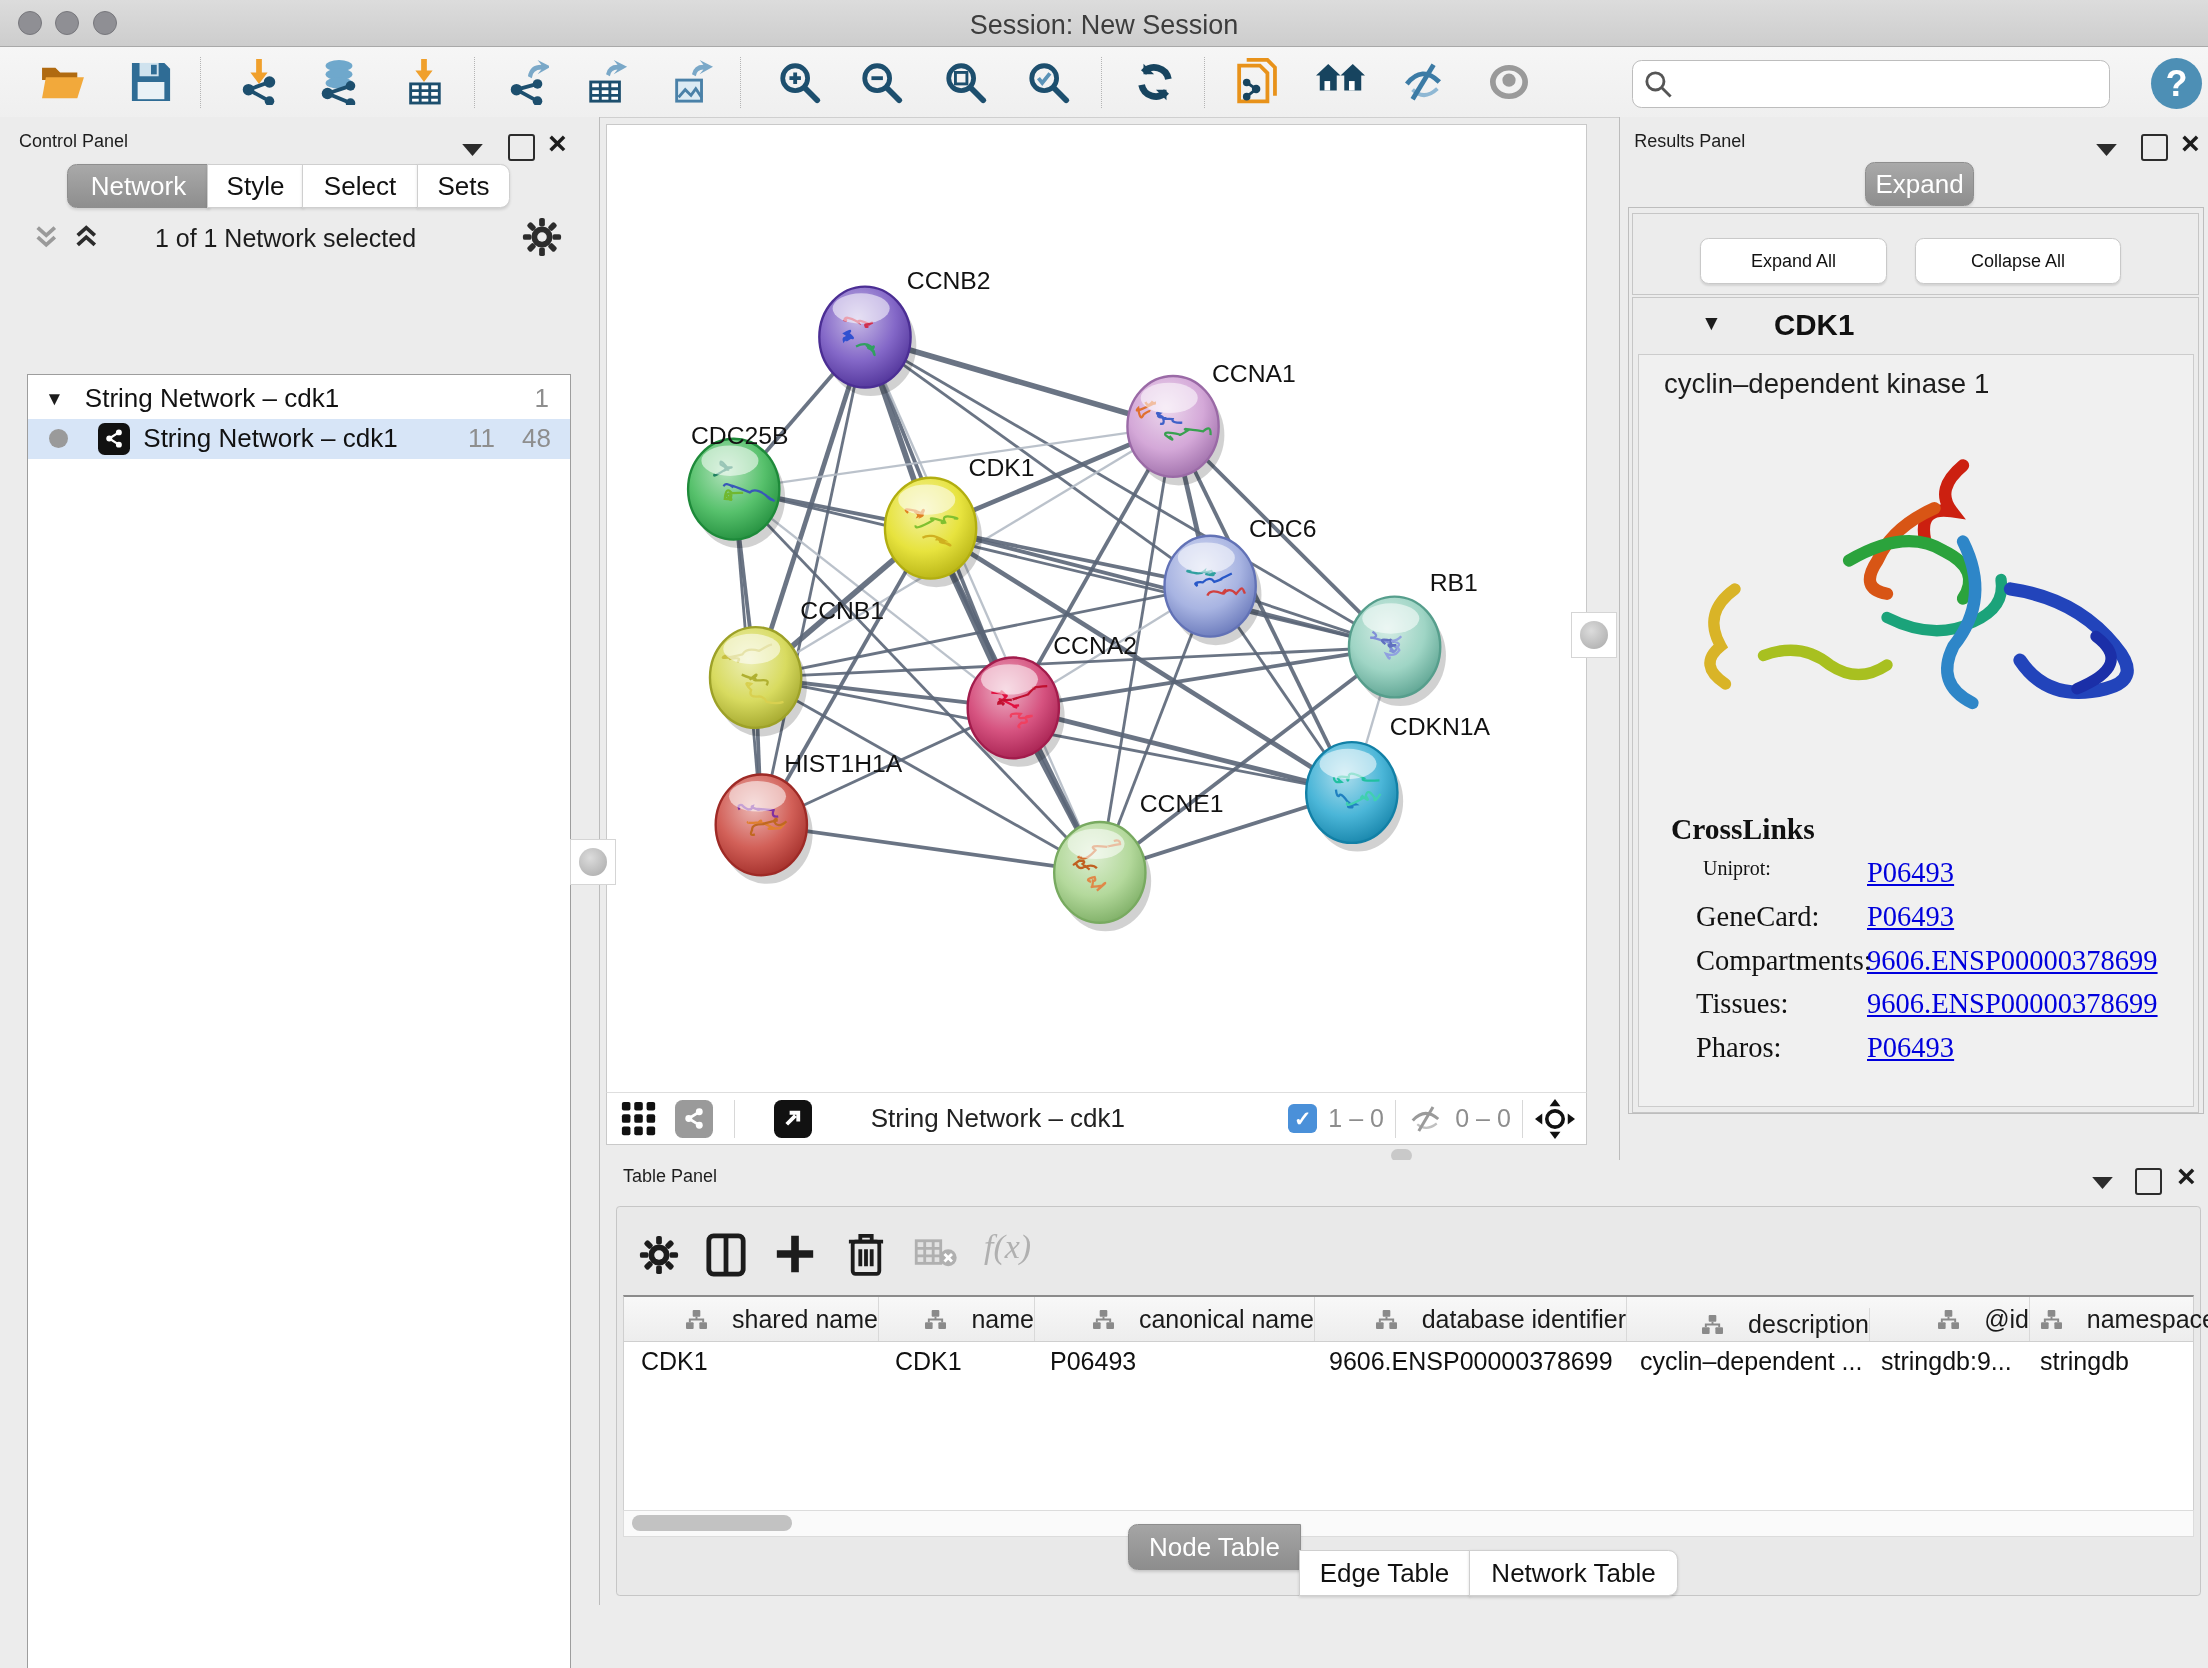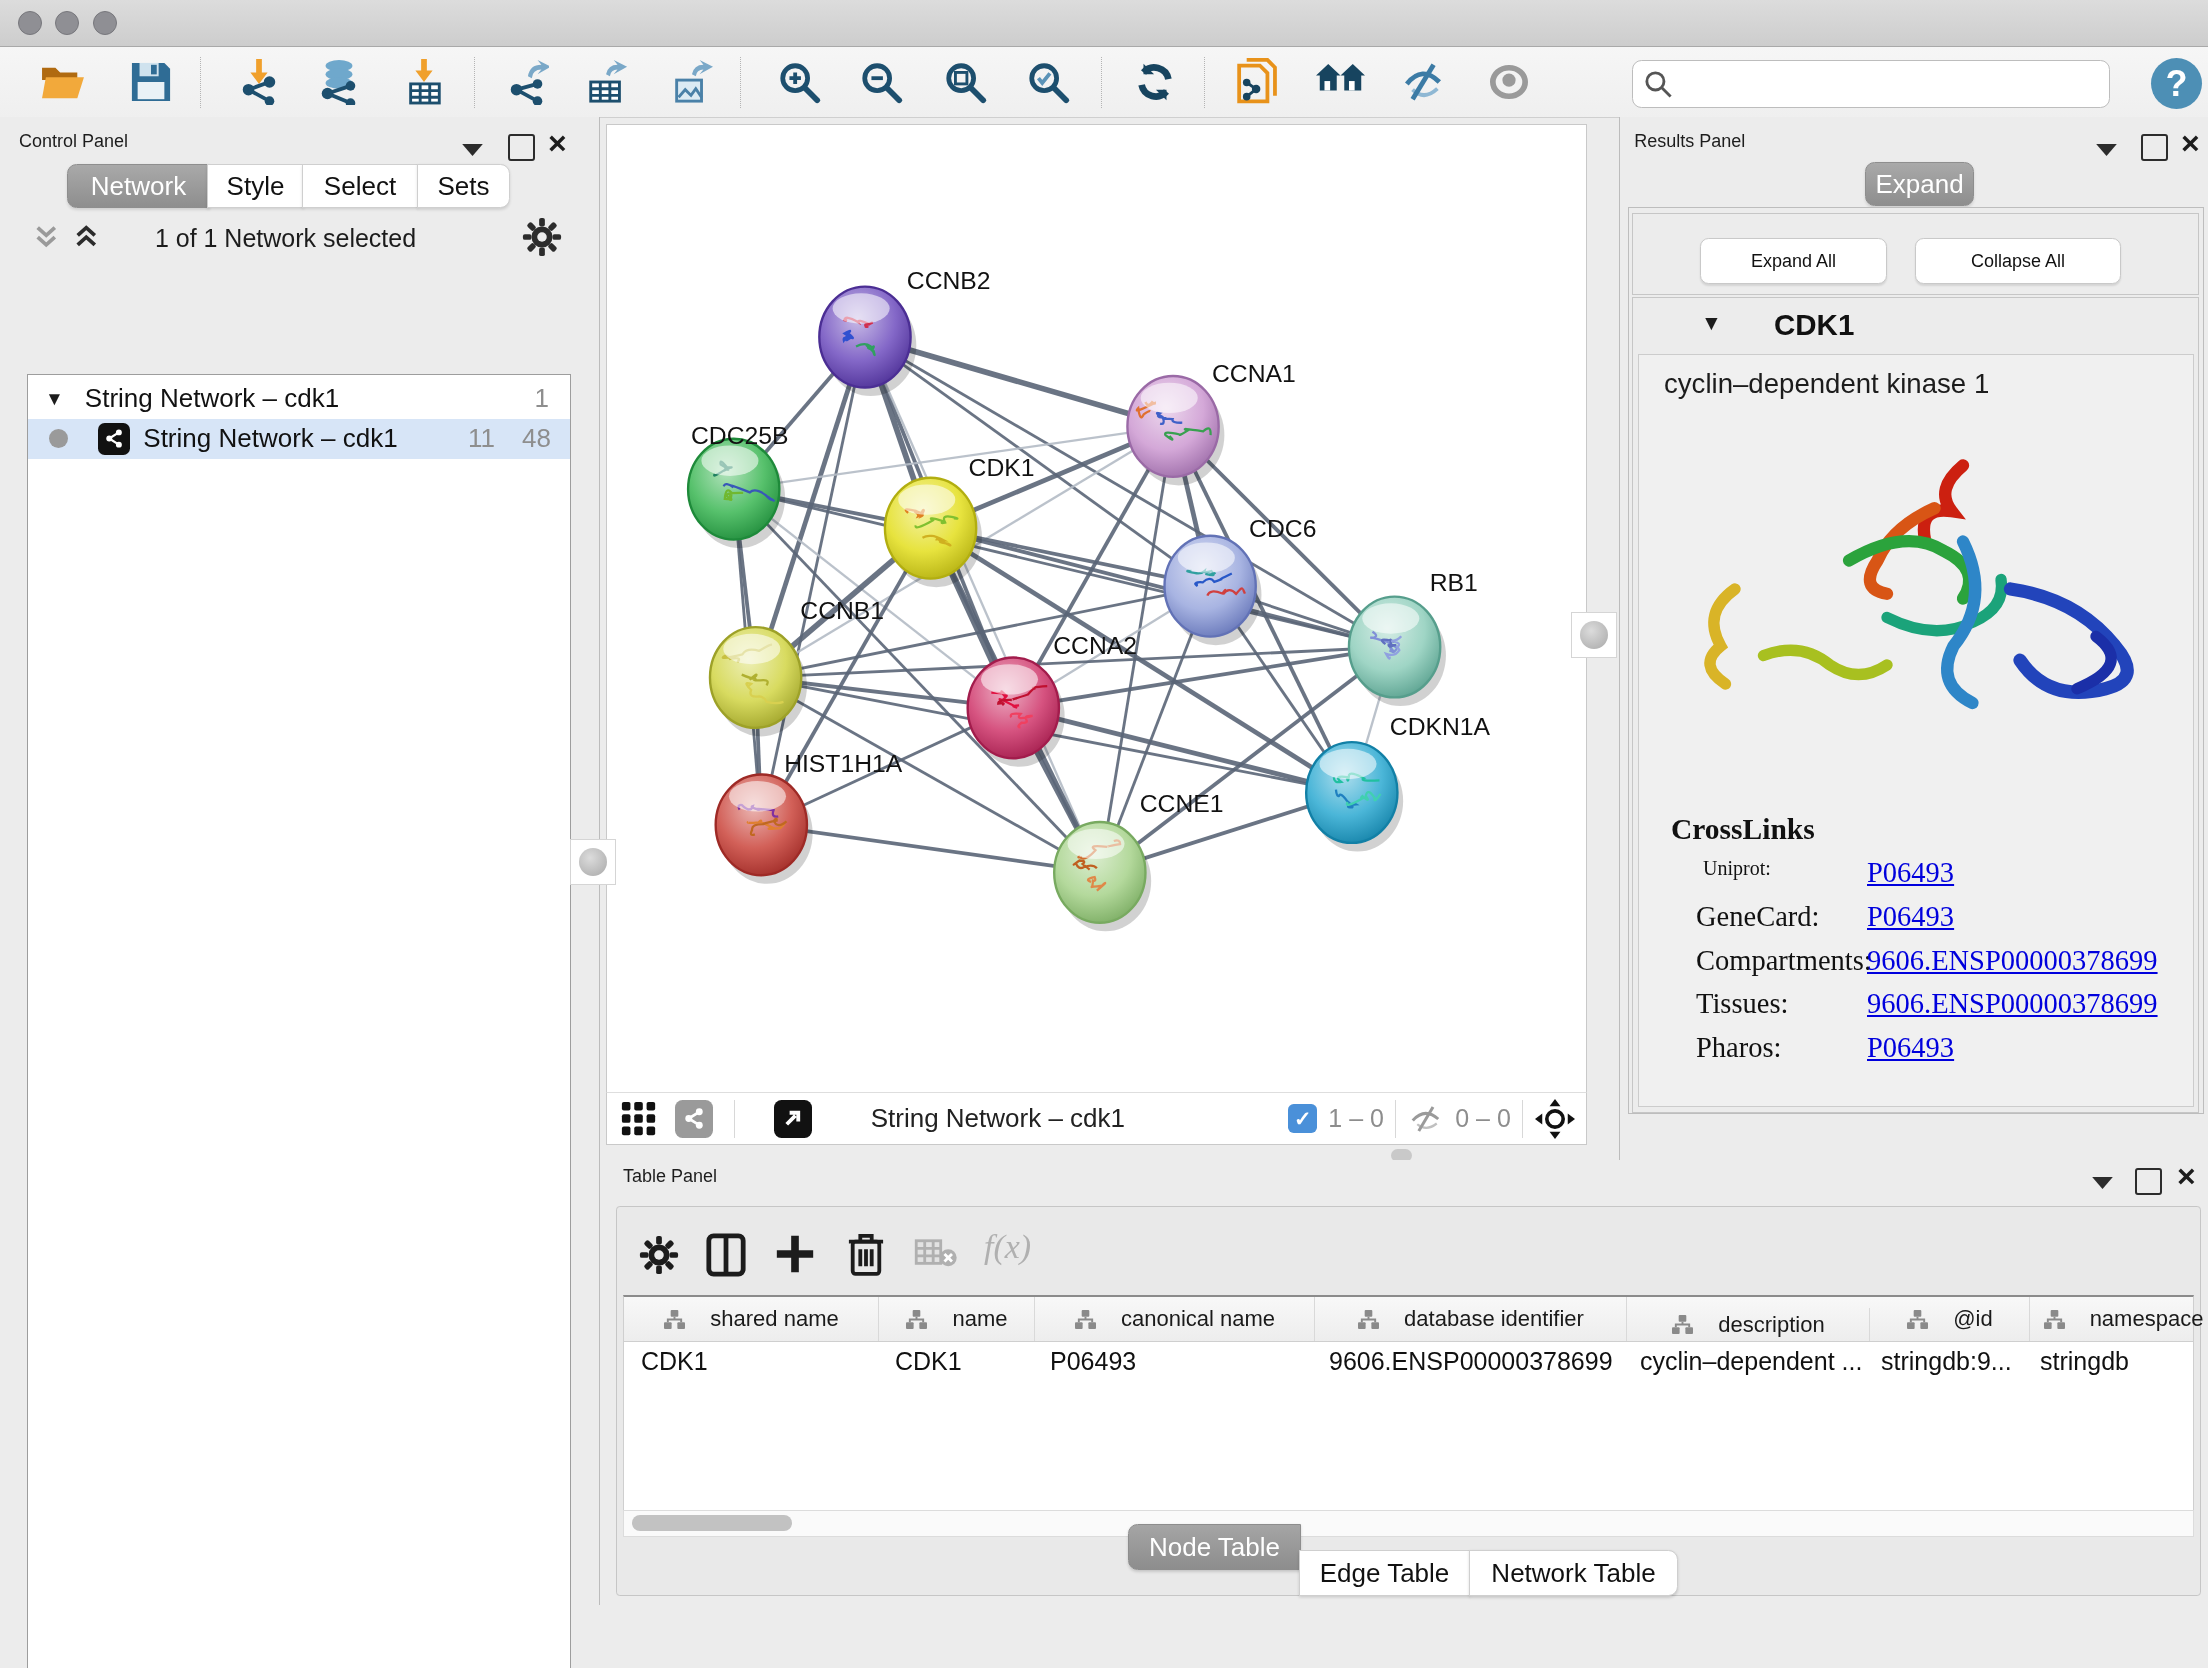--- a/index.html
+++ b/index.html
@@ -43,21 +43,21 @@
   #res-expand-box{left:1632px;top:213px;width:565px;height:80px;border:1px solid #c6c6c6;}
   .rbtn{height:44px;border:1px solid #c9c9c9;border-radius:8.6px;background:#fff;font-size:18px;color:#111;display:flex;align-items:center;justify-content:center;box-shadow:0 1.9px 1.9px rgba(0,0,0,.10);}
   #res-section{left:1632px;top:297px;width:565px;height:814px;border:1px solid #c6c6c6;}
   #res-inner{left:1638px;top:354px;width:554px;height:751px;background:#f0f0f0;border:1px solid #cccccc;}
   .serif{font-family:"Liberation Serif",serif;}
   .xlink{color:#0000dd;text-decoration:underline;}
   
   #tbl-outer{left:616px;top:1206px;width:1583px;height:388px;background:#e9e9e9;border:1px solid #c6c6c6;border-radius:3.8px;}
   #tbl-white{left:623px;top:1295px;width:1569px;height:215px;background:#fff;border-top:2.9px solid #8b8b8b;border-left:1px solid #cfcfcf;border-right:1px solid #cfcfcf;}
   #tbl-head{display:flex;height:44px;border-bottom:1.9px solid #cfcfcf;background:linear-gradient(#f8f8f8,#ededed);}
-  .th{display:flex;align-items:center;gap:24px;font-size:22px;color:#1a1a1a;border-right:1.9px solid #d9d9d9;justify-content:center;overflow:hidden;white-space:nowrap;flex:none;}
+  .th{display:flex;align-items:center;gap:24px;font-size:25px;color:#1a1a1a;border-right:1.9px solid #d9d9d9;justify-content:flex-end;overflow:hidden;white-space:nowrap;flex:none;}
   #tbl-row{display:flex;height:38px;align-items:center;}
   .td{font-size:25px;color:#111;padding-left:17px;overflow:hidden;white-space:nowrap;flex:none;}
   #tbl-scroll{left:623px;top:1510px;width:1569px;height:25px;background:#fafafa;border:1px solid #dcdcdc;}
   #tbl-thumb{left:7.6px;top:3.8px;width:160px;height:16px;border-radius:8.6px;background:#c2c2c2;}
   .ftab{height:44px;font-size:26px;display:flex;align-items:center;justify-content:center;background:#fff;border:1px solid #cfcfcf;color:#111;box-shadow:0 1.9px 2.9px rgba(0,0,0,.15);}
   .ftab.sel{background:linear-gradient(#a5a5a5,#8d8d8d);color:#fff;border-color:#8d8d8d;}
   
   #statusbar{left:0;top:1605px;width:2208px;height:63px;background:#ececec;border-top:1px solid #cdcdcd;}
   .sq-btn{width:51px;height:49px;background:#f7f7f7;border:1.9px solid #b3b3b3;display:flex;align-items:center;justify-content:center;}
   #memory-btn{left:2054px;top:7.6px;width:146px;height:48px;background:#f7f7f7;border:1.9px solid #b3b3b3;border-radius:3.8px;display:flex;align-items:center;justify-content:center;gap:9.5px;font-size:25px;color:#111;}
@@ -66,20 +66,21 @@
 </style>
 </head>
 <body>
 
 <div id="app">
 
   <div id="titlebar" class="abs">
     <span class="abs traffic" style="left:18px"></span>
     <span class="abs traffic" style="left:55px"></span>
     <span class="abs traffic" style="left:93px"></span>
+    <div id="win-title" class="abs">Session: New Session</div>
   </div>
 
   <div id="toolbar" class="abs">
     <div class="abs tbtn" style="left:38px">
       <svg width="46" height="40" viewBox="0 0 48 42">
           <path d="M2 6 h14 l5 5 h18 v8 H2z" fill="#b06a10"></path>
           <path d="M6 16 h40 l-7 22 H2z" fill="#f2a93b"></path>
         </svg>
     </div>
     <div class="abs tbtn" style="left:126px">

